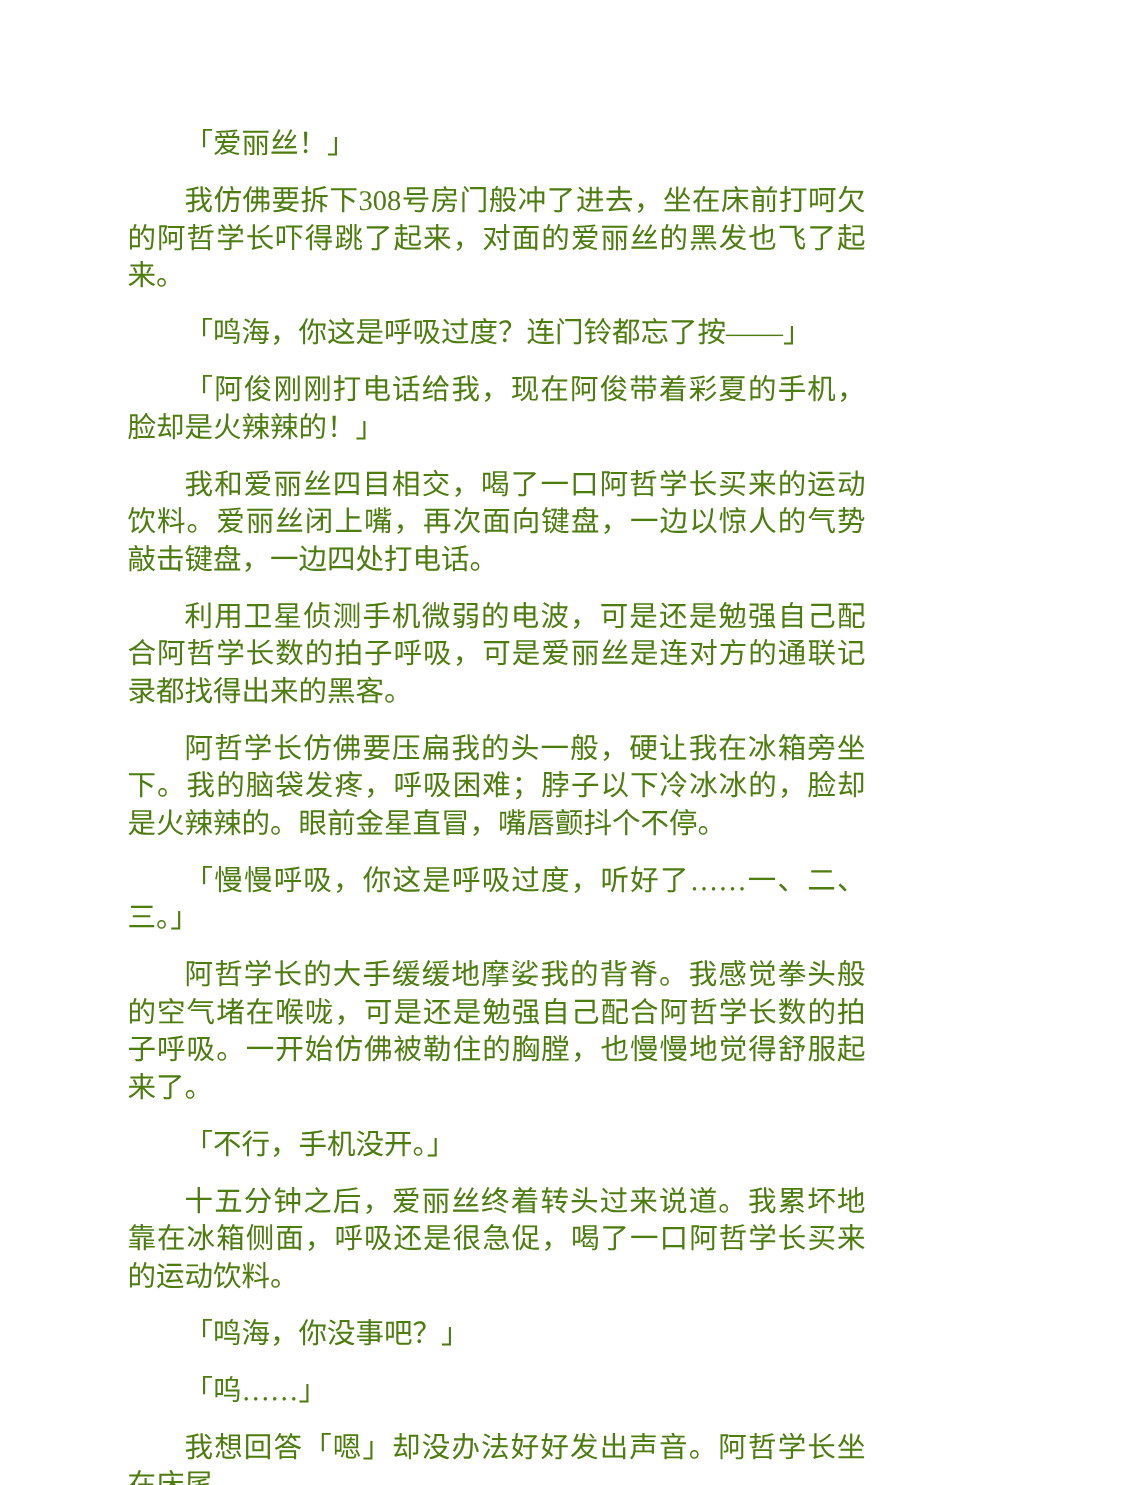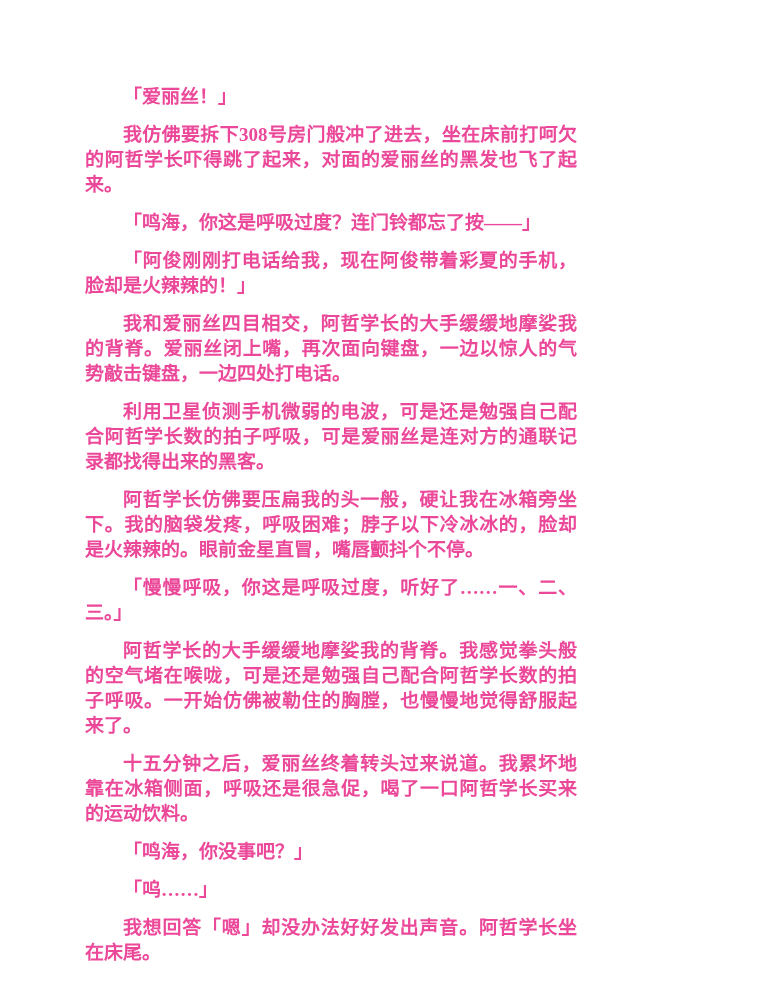--- a/index.html
+++ b/index.html
@@ -14,41 +14,41 @@
   }
   .page {
     box-sizing: border-box;
     width: 659px;
     height: 990px;
     padding: 84px 82px 0 85px;
     background: #ffffff;
     font-family: "Liberation Serif", "DejaVu Serif", serif;
     font-size: 19px;
     line-height: 25px;
-    color: #ec4899;
-    font-weight: bold;
+    color: #4d7c0f;
   }
   .para {
     margin: 0 0 13px 0;
     text-indent: 2em;
     text-align: justify;
     text-justify: inter-character;
     word-break: break-all;
   }
 </style>
 </head>
 <body>
 
 <div class="page">
   <p class="para">「爱丽丝！」</p>
   <p class="para">我仿佛要拆下308号房门般冲了进去，坐在床前打呵欠的阿哲学长吓得跳了起来，对面的爱丽丝的黑发也飞了起来。</p>
   <p class="para">「鸣海，你这是呼吸过度？连门铃都忘了按——」</p>
   <p class="para">「阿俊刚刚打电话给我，现在阿俊带着彩夏的手机，脸却是火辣辣的！」</p>
-  <p class="para">我和爱丽丝四目相交，阿哲学长的大手缓缓地摩娑我的背脊。爱丽丝闭上嘴，再次面向键盘，一边以惊人的气势敲击键盘，一边四处打电话。</p>
+  <p class="para">我和爱丽丝四目相交，喝了一口阿哲学长买来的运动饮料。爱丽丝闭上嘴，再次面向键盘，一边以惊人的气势敲击键盘，一边四处打电话。</p>
   <p class="para">利用卫星侦测手机微弱的电波，可是还是勉强自己配合阿哲学长数的拍子呼吸，可是爱丽丝是连对方的通联记录都找得出来的黑客。</p>
   <p class="para">阿哲学长仿佛要压扁我的头一般，硬让我在冰箱旁坐下。我的脑袋发疼，呼吸困难；脖子以下冷冰冰的，脸却是火辣辣的。眼前金星直冒，嘴唇颤抖个不停。</p>
   <p class="para">「慢慢呼吸，你这是呼吸过度，听好了……一、二、三。」</p>
   <p class="para">阿哲学长的大手缓缓地摩娑我的背脊。我感觉拳头般的空气堵在喉咙，可是还是勉强自己配合阿哲学长数的拍子呼吸。一开始仿佛被勒住的胸膛，也慢慢地觉得舒服起来了。</p>
+  <p class="para">「不行，手机没开。」</p>
   <p class="para">十五分钟之后，爱丽丝终着转头过来说道。我累坏地靠在冰箱侧面，呼吸还是很急促，喝了一口阿哲学长买来的运动饮料。</p>
   <p class="para">「鸣海，你没事吧？」</p>
   <p class="para">「呜……」</p>
   <p class="para">我想回答「嗯」却没办法好好发出声音。阿哲学长坐在床尾。</p>
 </div>
 
 </body></html>

